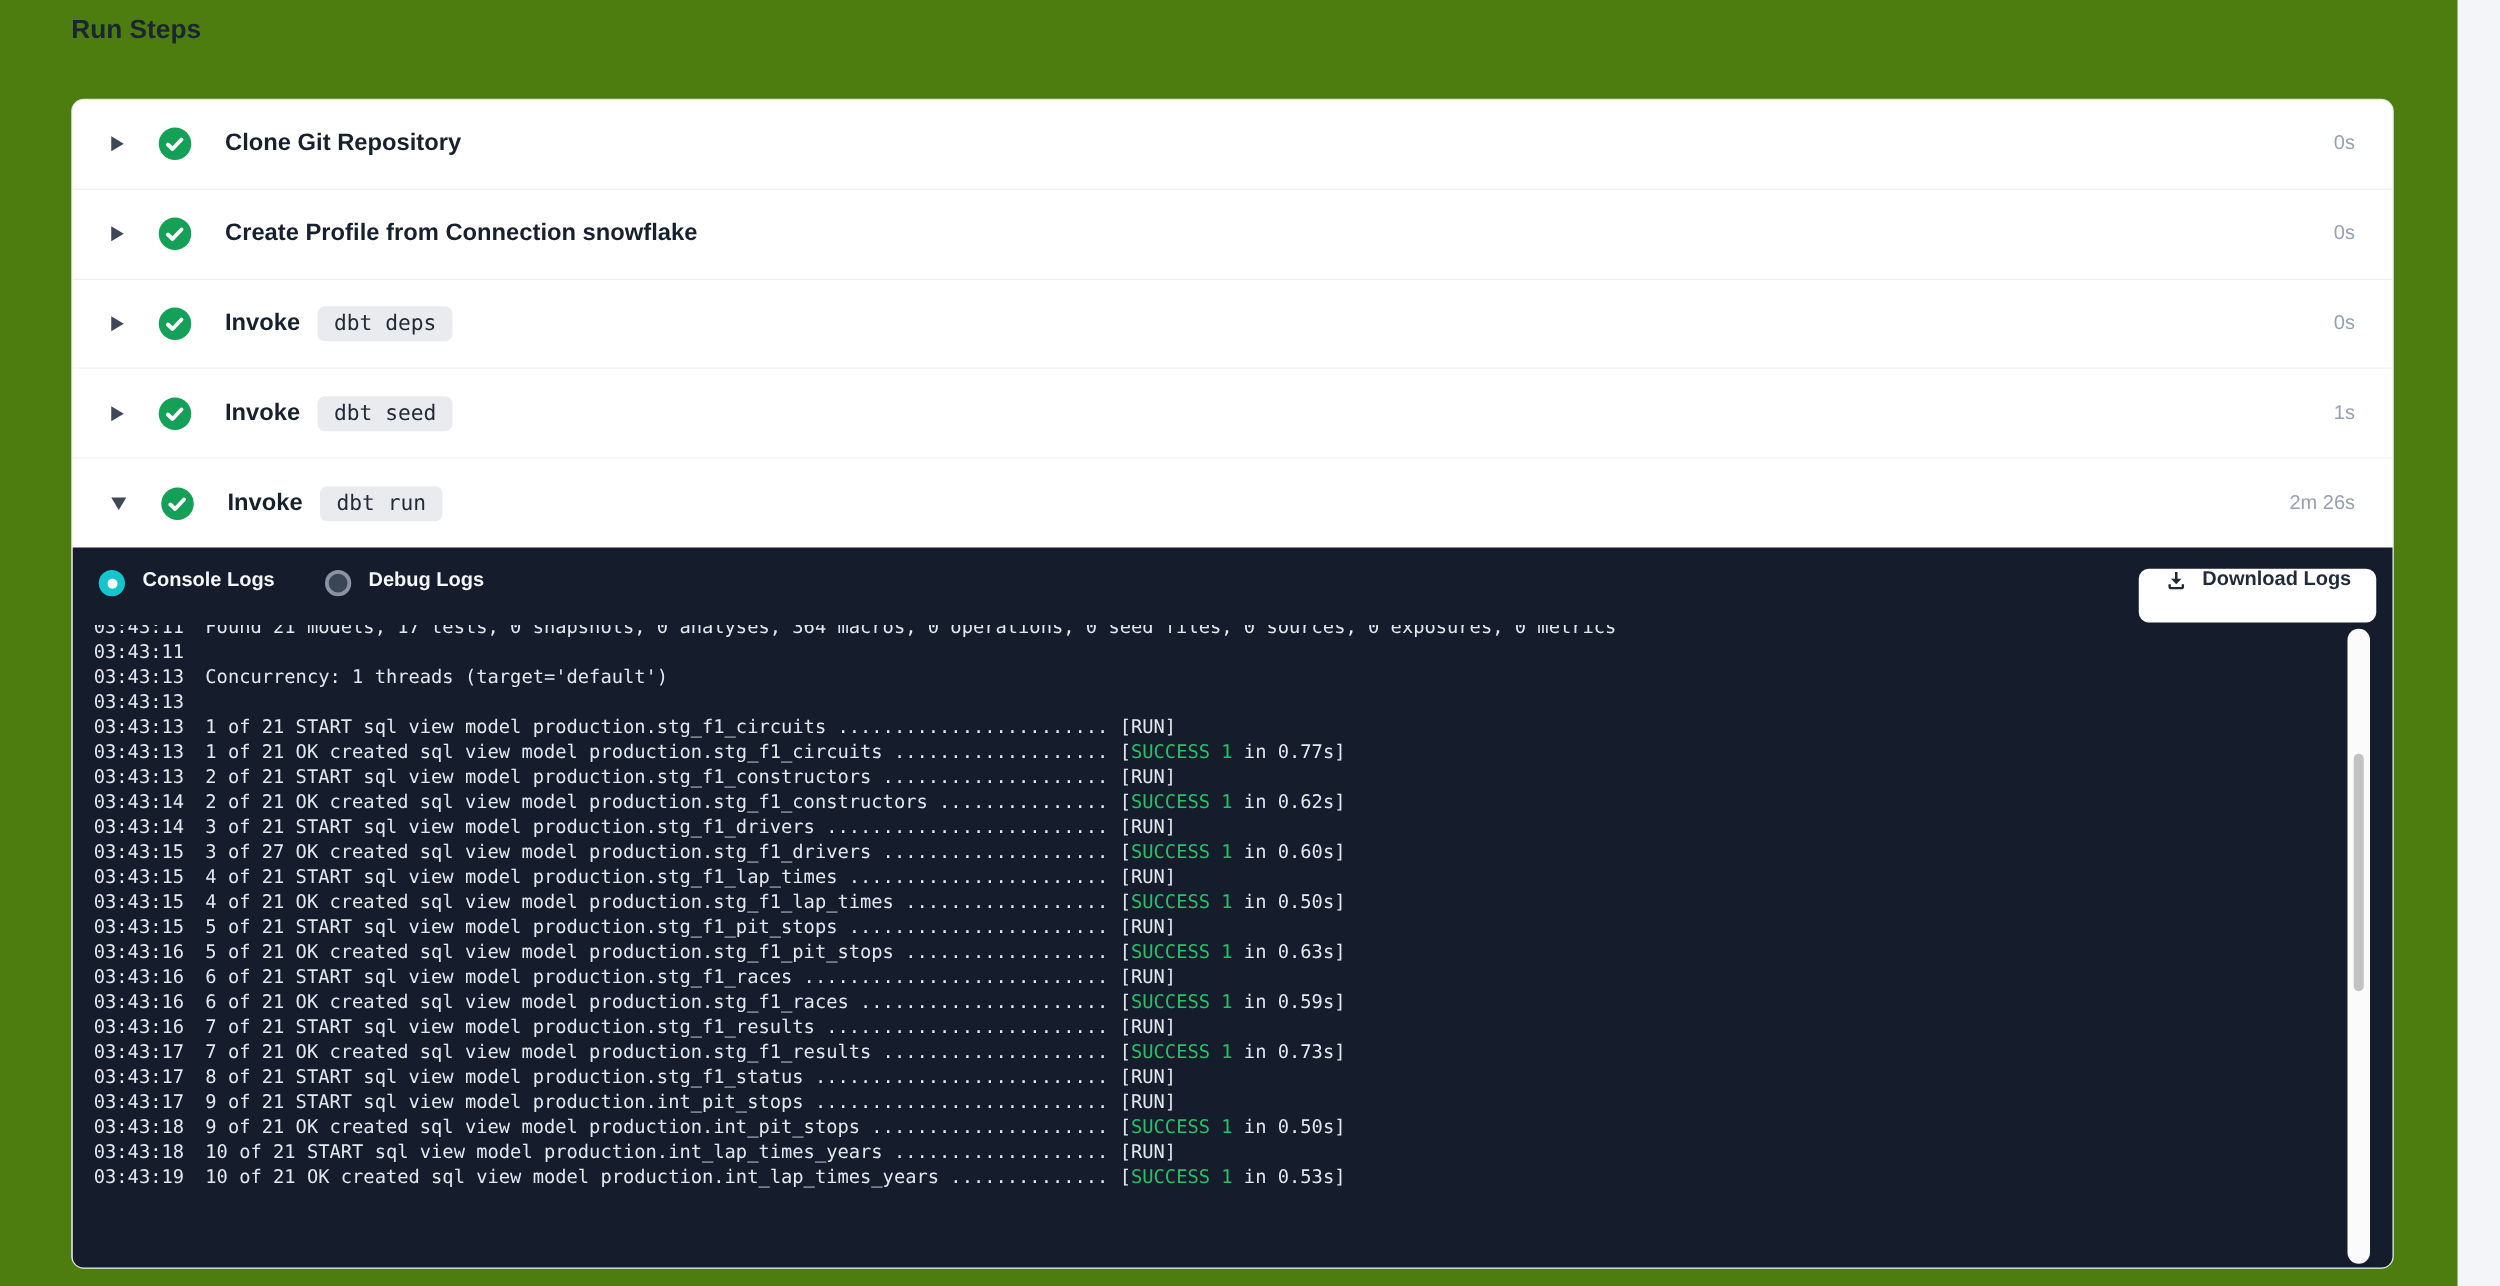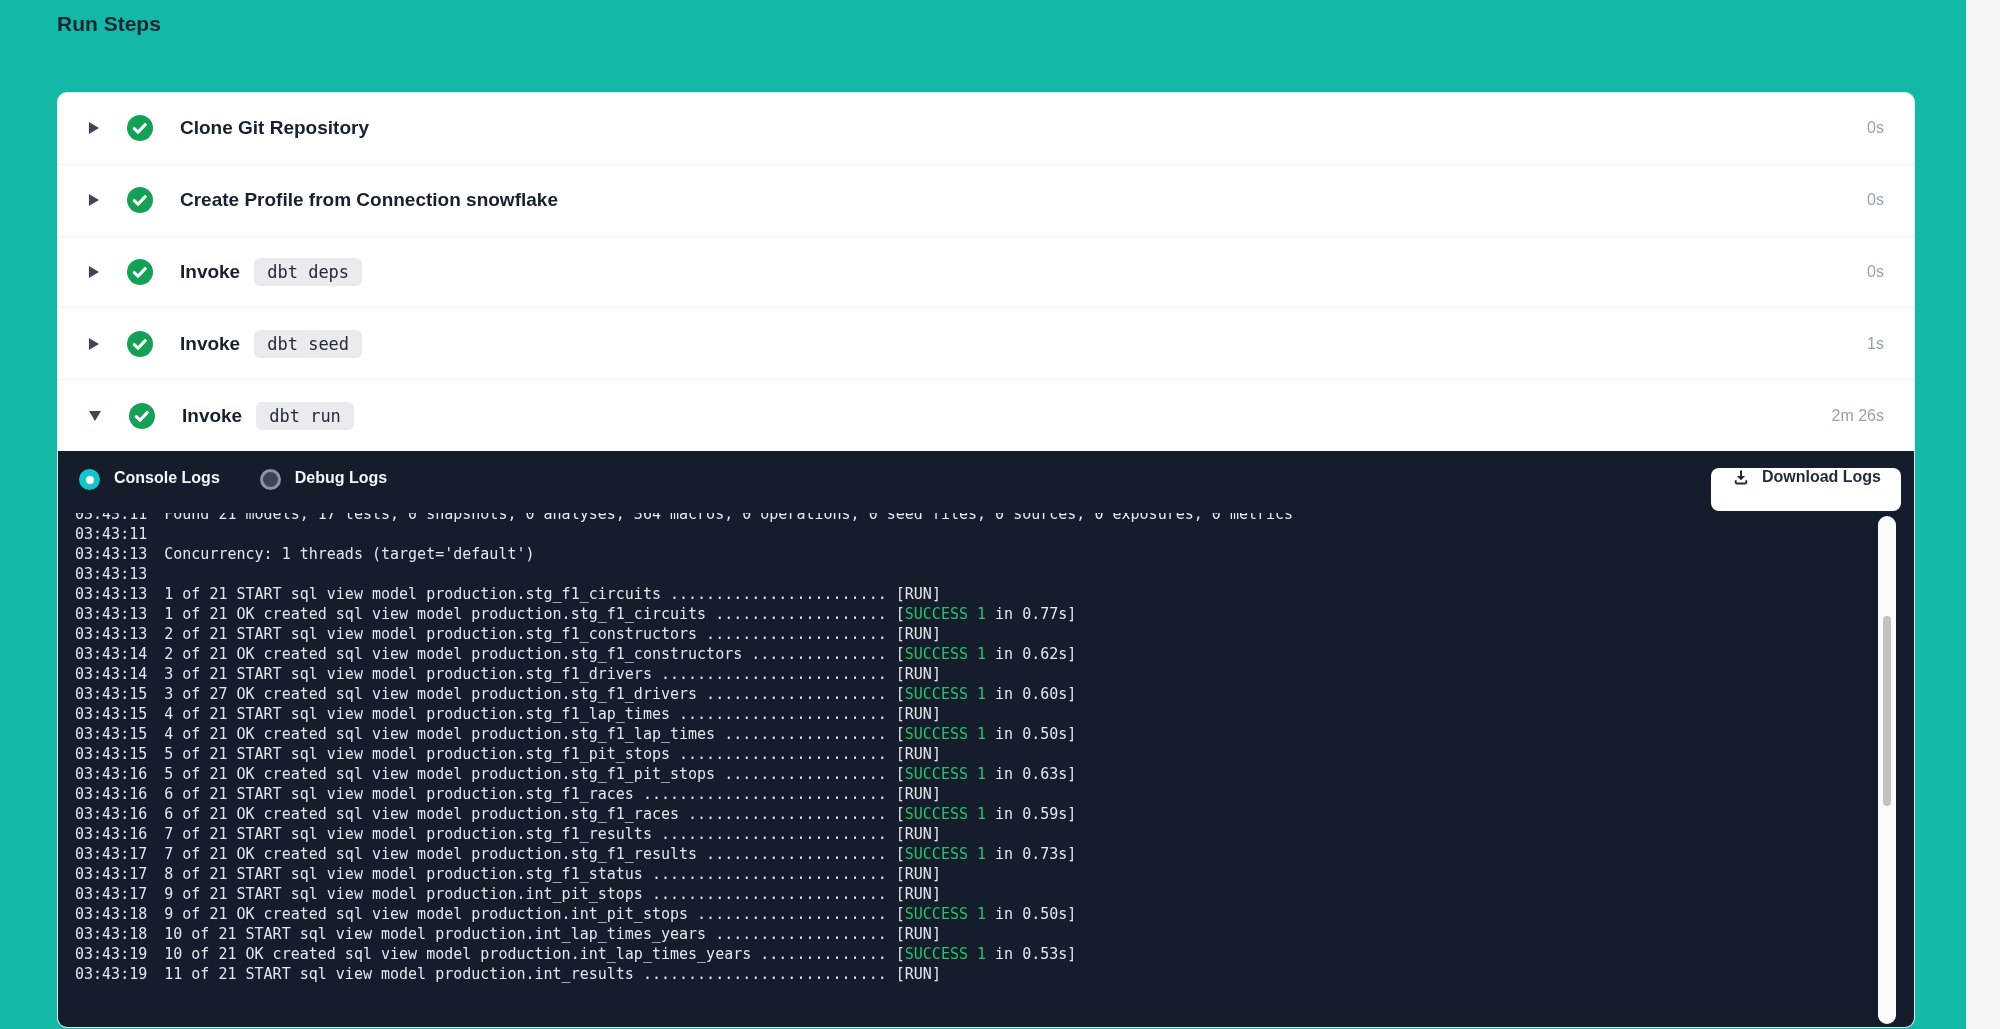--- a/index.html
+++ b/index.html
@@ -1,23 +1,23 @@
 <!DOCTYPE html>
 <html><head>
 <meta charset="utf-8">
 <style>
   * { margin:0; padding:0; box-sizing:border-box; }
   html,body { width:2000px; height:1029px; background:#ffffff; overflow:hidden;
               font-family:"Liberation Sans", sans-serif; }
-  .stage { position:relative; width:2000px; height:1029px; background:#14b8a6; }
+  .stage { position:relative; width:2000px; height:1029px; background:#4d7c0f; }
   .right-strip { position:absolute; left:1966px; top:0; width:34px; height:1029px; background:#f3f5f8; }
 
   .page-title { position:absolute; left:57px; top:12px; font-size:21px; font-weight:700; color:#1b2534; }
 
-  .steps-card { position:absolute; left:57px; top:92px; width:1858px; height:936px;
+  .steps-card { position:absolute; left:57px; top:79px; width:1858px; height:936px;
                 background:#ffffff; border:1px solid #e4e7eb; border-radius:10px; overflow:hidden; }
   .steps-rows { position:absolute; left:0; top:0; width:100%; height:358px; display:flex; flex-direction:column; }
   .step-row { flex:1; display:flex; align-items:center; border-bottom:1px solid #eef0f3; background:#fff; position:relative; }
   .step-row:last-child { border-bottom:none; }
   .caret { width:0; height:0; margin-left:31px; }
   .caret.right { border-left:10px solid #3d4757; border-top:6.5px solid transparent; border-bottom:6.5px solid transparent; }
   .caret.down  { border-top:10px solid #3d4757; border-left:6.5px solid transparent; border-right:6.5px solid transparent; }
   .check-wrap { margin-left:27px; width:28px; height:28px; flex:0 0 auto; display:flex; }
   .step-label { margin-left:26px; font-size:19px; font-weight:700; color:#16202e; }
   .cmd-badge { margin-left:14px; font-family:"DejaVu Sans Mono", monospace; font-size:17px; color:#242b38;
@@ -163,21 +163,20 @@
             <div class="log-line"><span class="log-time">03:43:16</span><span class="log-msg">5 of 21 OK created sql view model production.stg_f1_pit_stops ..................</span><span class="log-bracket"> [</span><span class="log-status success">SUCCESS 1</span><span class="log-suffix"> in 0.63s</span><span class="log-bracket">]</span></div>
             <div class="log-line"><span class="log-time">03:43:16</span><span class="log-msg">6 of 21 START sql view model production.stg_f1_races ...........................</span><span class="log-bracket"> [</span><span class="log-status">RUN</span><span class="log-bracket">]</span></div>
             <div class="log-line"><span class="log-time">03:43:16</span><span class="log-msg">6 of 21 OK created sql view model production.stg_f1_races ......................</span><span class="log-bracket"> [</span><span class="log-status success">SUCCESS 1</span><span class="log-suffix"> in 0.59s</span><span class="log-bracket">]</span></div>
             <div class="log-line"><span class="log-time">03:43:16</span><span class="log-msg">7 of 21 START sql view model production.stg_f1_results .........................</span><span class="log-bracket"> [</span><span class="log-status">RUN</span><span class="log-bracket">]</span></div>
             <div class="log-line"><span class="log-time">03:43:17</span><span class="log-msg">7 of 21 OK created sql view model production.stg_f1_results ....................</span><span class="log-bracket"> [</span><span class="log-status success">SUCCESS 1</span><span class="log-suffix"> in 0.73s</span><span class="log-bracket">]</span></div>
             <div class="log-line"><span class="log-time">03:43:17</span><span class="log-msg">8 of 21 START sql view model production.stg_f1_status ..........................</span><span class="log-bracket"> [</span><span class="log-status">RUN</span><span class="log-bracket">]</span></div>
             <div class="log-line"><span class="log-time">03:43:17</span><span class="log-msg">9 of 21 START sql view model production.int_pit_stops ..........................</span><span class="log-bracket"> [</span><span class="log-status">RUN</span><span class="log-bracket">]</span></div>
             <div class="log-line"><span class="log-time">03:43:18</span><span class="log-msg">9 of 21 OK created sql view model production.int_pit_stops .....................</span><span class="log-bracket"> [</span><span class="log-status success">SUCCESS 1</span><span class="log-suffix"> in 0.50s</span><span class="log-bracket">]</span></div>
             <div class="log-line"><span class="log-time">03:43:18</span><span class="log-msg">10 of 21 START sql view model production.int_lap_times_years ...................</span><span class="log-bracket"> [</span><span class="log-status">RUN</span><span class="log-bracket">]</span></div>
             <div class="log-line"><span class="log-time">03:43:19</span><span class="log-msg">10 of 21 OK created sql view model production.int_lap_times_years ..............</span><span class="log-bracket"> [</span><span class="log-status success">SUCCESS 1</span><span class="log-suffix"> in 0.53s</span><span class="log-bracket">]</span></div>
-            <div class="log-line"><span class="log-time">03:43:19</span><span class="log-msg">11 of 21 START sql view model production.int_results ...........................</span><span class="log-bracket"> [</span><span class="log-status">RUN</span><span class="log-bracket">]</span></div>
           </div>
       </div>
 
       <div class="scrollbar-track">
         <div class="scrollbar-thumb"></div>
       </div>
     </div>
   </div>
 </div>
 

